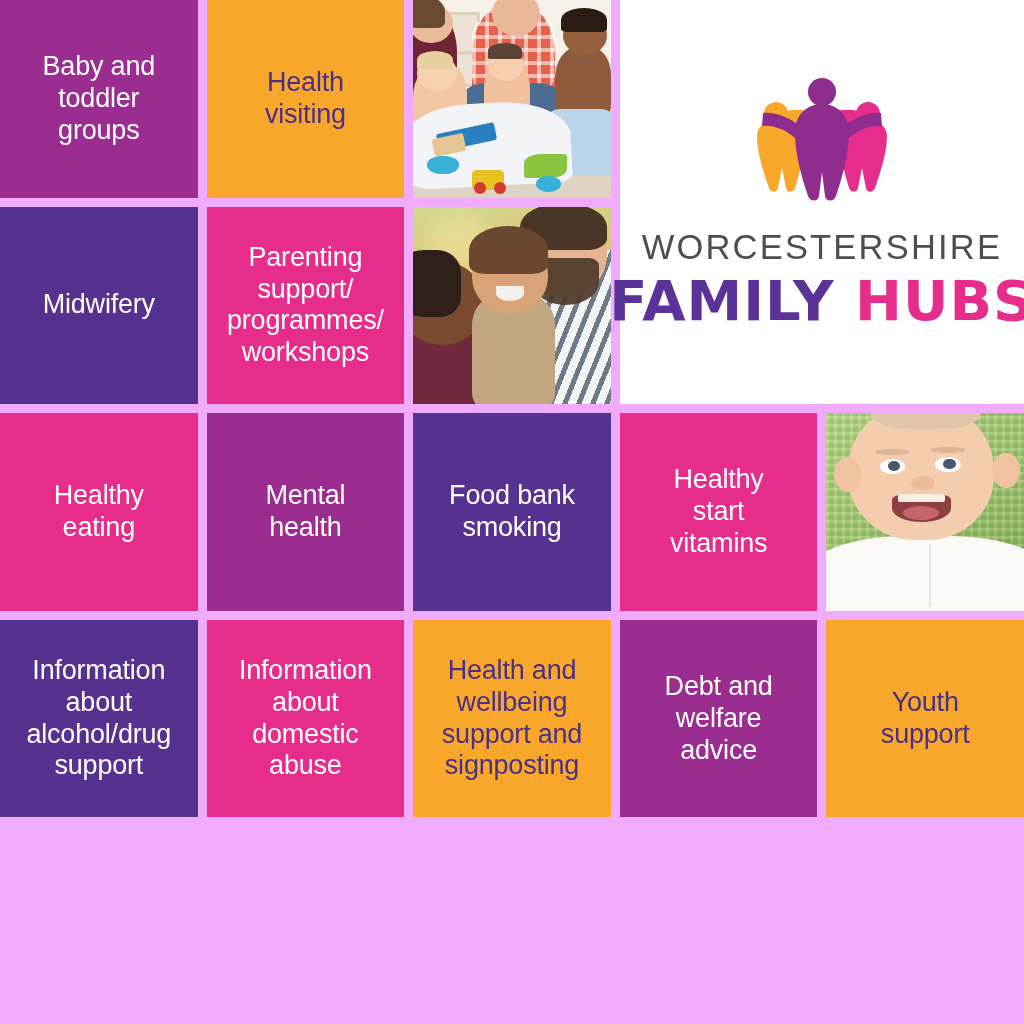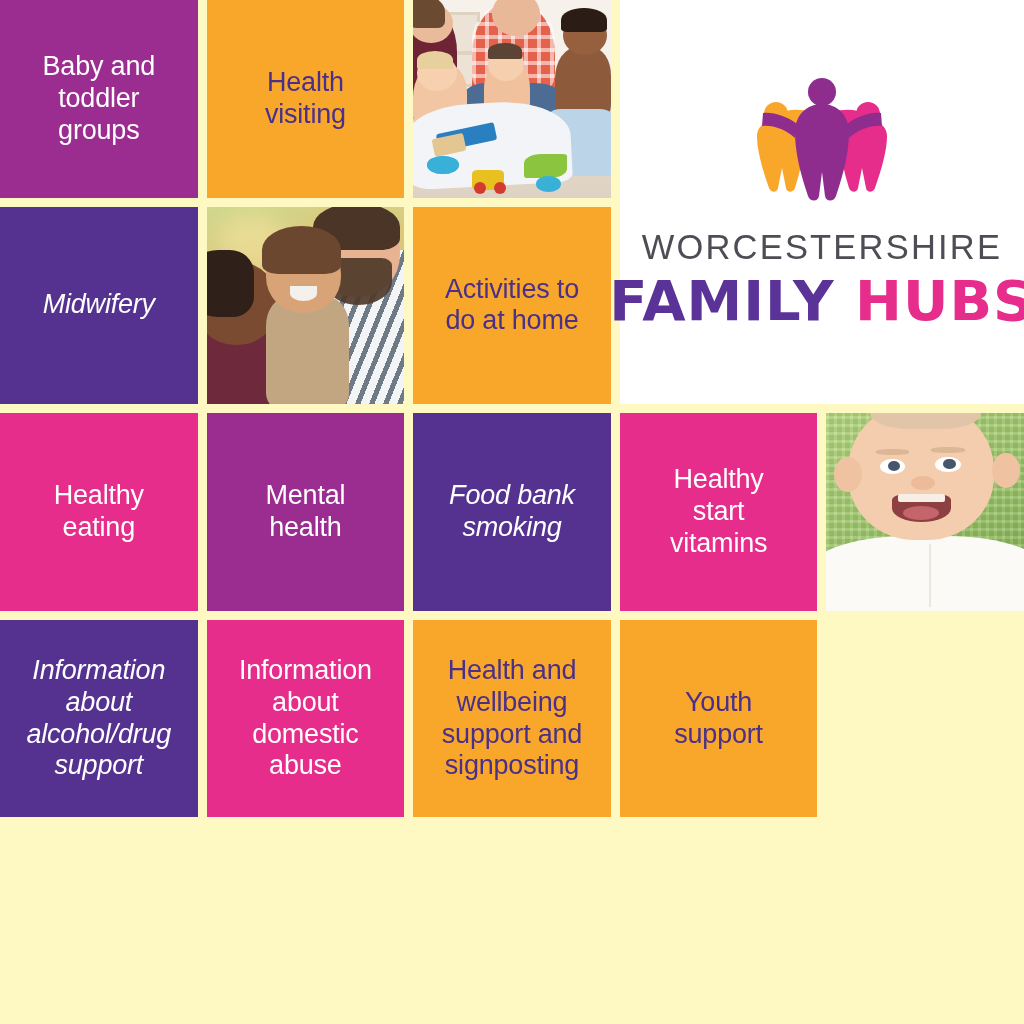--- a/index.html
+++ b/index.html
@@ -10,21 +10,21 @@
   body {
     width: 1024px;
     height: 1024px;
     font-family: "Liberation Sans", sans-serif;
     overflow: hidden;
   }
   #board {
     position: relative;
     width: 1024px;
     height: 1024px;
-    background: #fef9c3;
+    background: #f0abfc;
     display: grid;
     grid-template-columns: repeat(5, 1fr);
     grid-template-rows: repeat(5, 1fr);
     gap: 9px;
     box-sizing: border-box;
   }
   .cell {
     position: relative;
     display: flex;
     align-items: center;
@@ -38,21 +38,21 @@
     font-size: 27px;
     font-weight: 400;
     padding: 2px 8px;
     letter-spacing: -0.2px;
     white-space: pre-line;
   }
   
   .c-purple   { background: #9B2D90; }
   .c-orange   { background: #F9A72B; }
   .c-pink     { background: #E62D8B; }
-  .c-indigo   { background: #553190; font-style: italic; }
+  .c-indigo   { background: #553190; }
   .c-white    { background: #ffffff; }
 
   .t-white  { color: #ffffff; }
   .t-indigo { color: #4A3089; }
 
   
   .logo-panel {
     grid-column: 4 / span 2;
     grid-row: 1 / span 2;
     background: #ffffff;
@@ -226,39 +226,41 @@
       <div class="toyA"></div>
       <div class="toyB"></div>
       <div class="toyC"></div>
       <div class="toyD"></div>
       <div class="toyE"></div>
       <div class="toyF"></div>
     </div>
     <div class="cell c-indigo">
       <div class="label t-white">Midwifery</div>
     </div>
+    <div class="cell c-pink">
+      <div class="label t-white">Parenting
+support/
+programmes/
+workshops</div>
+    </div>
     <div class="cell c-white photo ph-fam">
       <div class="bokeh1"></div>
       <div class="bokeh2"></div>
       <div class="bokeh3"></div>
       <div class="dad-body"></div>
       <div class="dad-head"></div>
       <div class="dad-hair"></div>
       <div class="dad-beard"></div>
       <div class="mom-body"></div>
       <div class="mom-head"></div>
       <div class="mom-hair"></div>
       <div class="kid-body"></div>
       <div class="kid-head"></div>
       <div class="kid-hair"></div>
       <div class="kid-smile"></div>
-    </div>
-    <div class="cell c-orange">
-      <div class="label t-indigo">Activities to
-do at home</div>
     </div>
     <div class="cell c-pink">
       <div class="label t-white">Healthy
 eating</div>
     </div>
     <div class="cell c-purple">
       <div class="label t-white">Mental
 health</div>
     </div>
     <div class="cell c-indigo">
@@ -300,17 +302,22 @@
 about
 domestic
 abuse</div>
     </div>
     <div class="cell c-orange">
       <div class="label t-indigo">Health and
 wellbeing
 support and
 signposting</div>
     </div>
+    <div class="cell c-purple">
+      <div class="label t-white">Debt and
+welfare
+advice</div>
+    </div>
     <div class="cell c-orange">
       <div class="label t-indigo">Youth
 support</div>
     </div>
   </div>
 
 </body></html>

